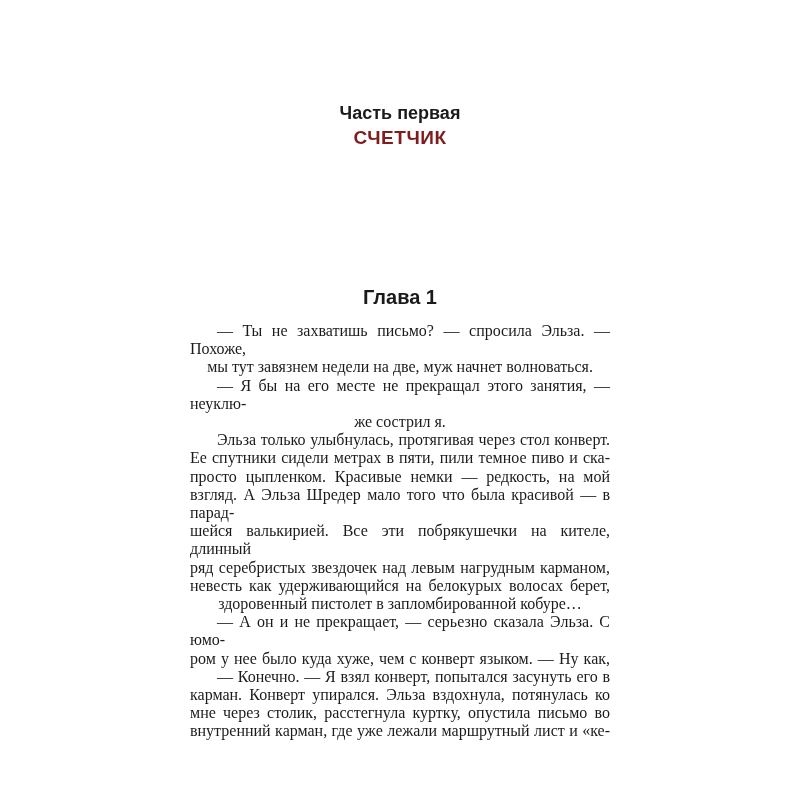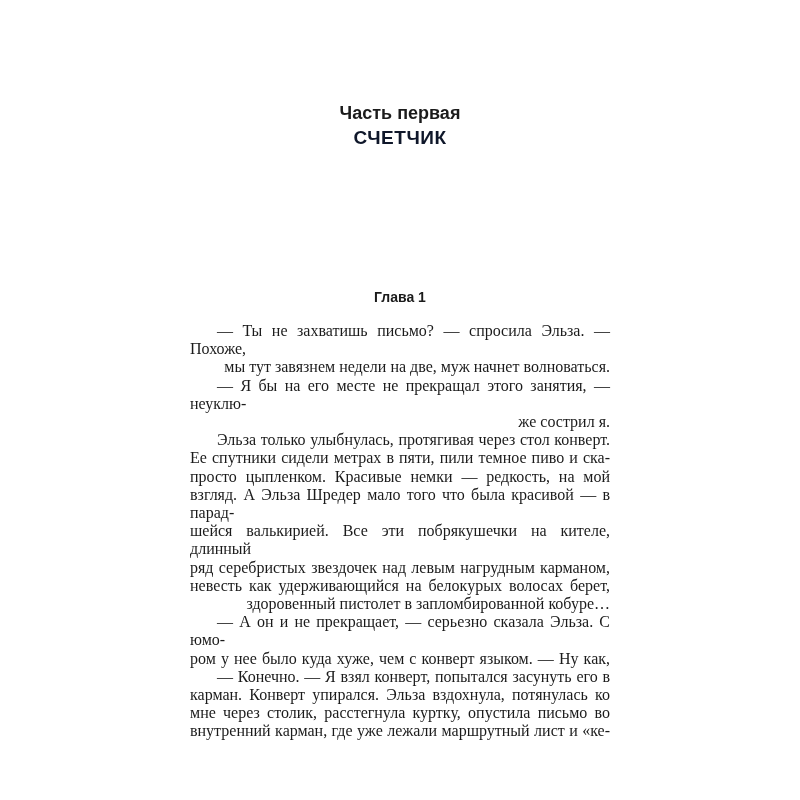--- a/index.html
+++ b/index.html
@@ -28,49 +28,49 @@
     font-size: 18px;
     line-height: 23px;
   }
   .part-title {
     font-size: 19px;
     line-height: 25px;
     letter-spacing: 0.5px;
   }
   .chapter-heading {
     margin-top: 136px;
-    font-size: 14px;
+    font-size: 20px;
     line-height: 23px;
   }
   .body-text {
     margin-top: 13px;
     font-family: "Liberation Serif", "DejaVu Serif", serif;
     font-size: 16px;
     line-height: 18.2px;
     color: #1b1b1b;
   }
   .line {
     white-space: normal;
-    text-align: right;
+    text-align: center;
   }
   .line.justify {
     text-align: justify;
     text-align-last: justify;
   }
   .line.start {
     text-indent: 27px;
   }
 </style>
 </head>
 <body>
 
 <div class="page" style="background: rgb(255, 255, 255);">
   <div class="column">
     <div class="heading part-heading" style="color: rgb(27, 27, 27);">Часть первая</div>
-    <div class="heading part-title" style="color: #0f172a;">СЧЕТЧИК</div>
+    <div class="heading part-title" style="color: #7f1d1d;">СЧЕТЧИК</div>
     <div class="heading chapter-heading" style="color: rgb(27, 27, 27);">Глава 1</div>
     <div class="body-text" id="body-text" style="color: rgb(27, 27, 27);">
         <div class="line justify start">— Ты не захватишь письмо? — спросила Эльза. — Похоже,</div>
         <div class="line">мы тут завязнем недели на две, муж начнет волноваться.</div>
         <div class="line justify start">— Я бы на его месте не прекращал этого занятия, — неуклю-</div>
         <div class="line">же сострил я.</div>
         <div class="line justify start">Эльза только улыбнулась, протягивая через стол конверт.</div>
         <div class="line justify">Ее спутники сидели метрах в пяти, пили темное пиво и ска-</div>
         <div class="line justify">просто цыпленком. Красивые немки — редкость, на мой</div>
         <div class="line justify">взгляд. А Эльза Шредер мало того что была красивой — в парад-</div>

